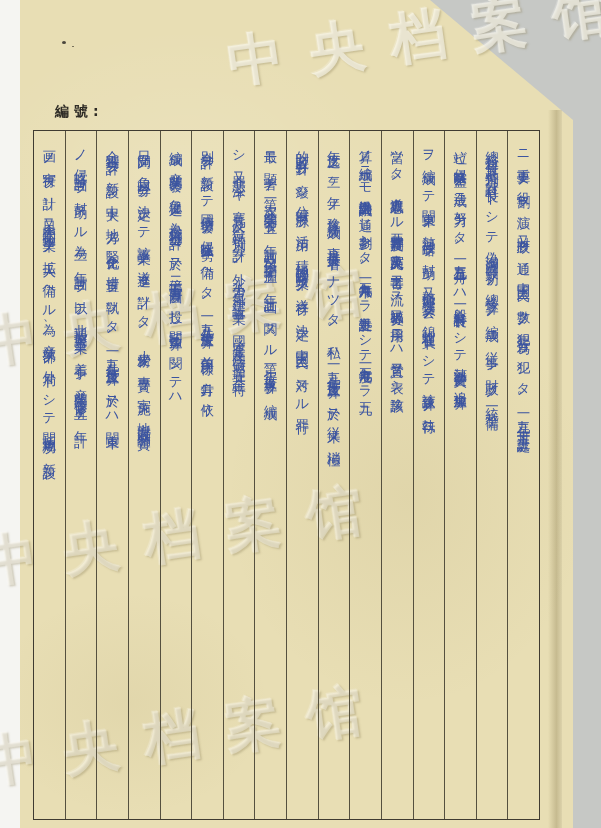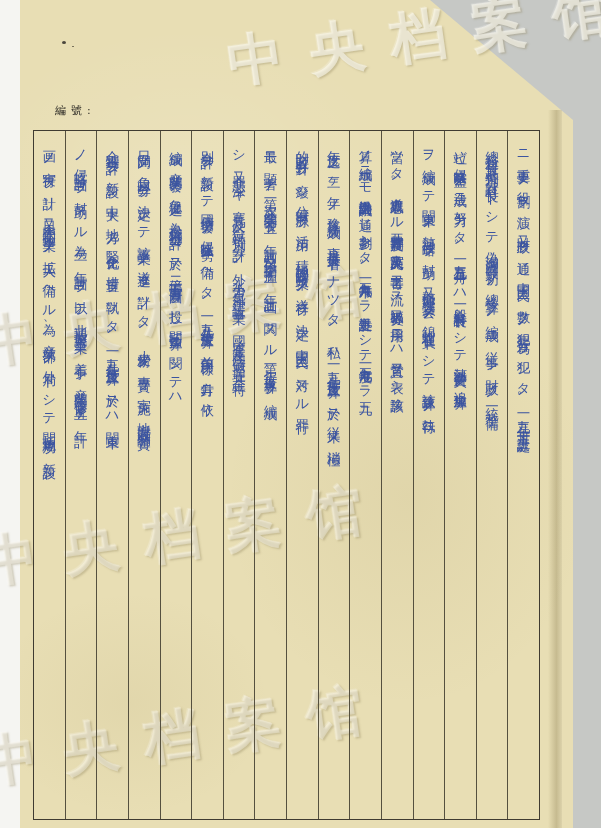--- a/index.html
+++ b/index.html
@@ -34,21 +34,21 @@
     text-shadow:1.5px 1.5px 2px rgba(140,128,90,0.35), -1px -1px 1px rgba(255,255,255,0.25);
     transform:rotate(-8deg);transform-origin:left center;
     pointer-events:none;
   }
   .wm-top{left:228px;top:26px;}
   .wm-mid{left:-18px;top:306px;color:rgba(252,250,240,0.38);}
   .wm-low{left:-18px;top:526px;color:rgba(252,250,240,0.38);}
   .wm-bottom{left:-18px;top:726px;color:rgba(252,250,240,0.38);}
   .serial-label{
     position:absolute;left:55px;top:103px;z-index:5;
-    font-size:11px;font-weight:normal;letter-spacing:5px;color:#2f2c26;
+    font-size:14px;font-weight:bold;letter-spacing:5px;color:#2f2c26;
   }
   .speck{
     position:absolute;left:62px;top:41px;width:4px;height:3px;border-radius:50%;
     background:#4a463c;box-shadow:9px 4px 0 -1px #55503f;z-index:5;
   }
   .grid{
     position:absolute;left:33px;top:130px;width:507px;height:690px;z-index:4;
     border:1.5px solid #3f3b31;
     display:flex;flex-direction:row-reverse;
     box-sizing:border-box;

